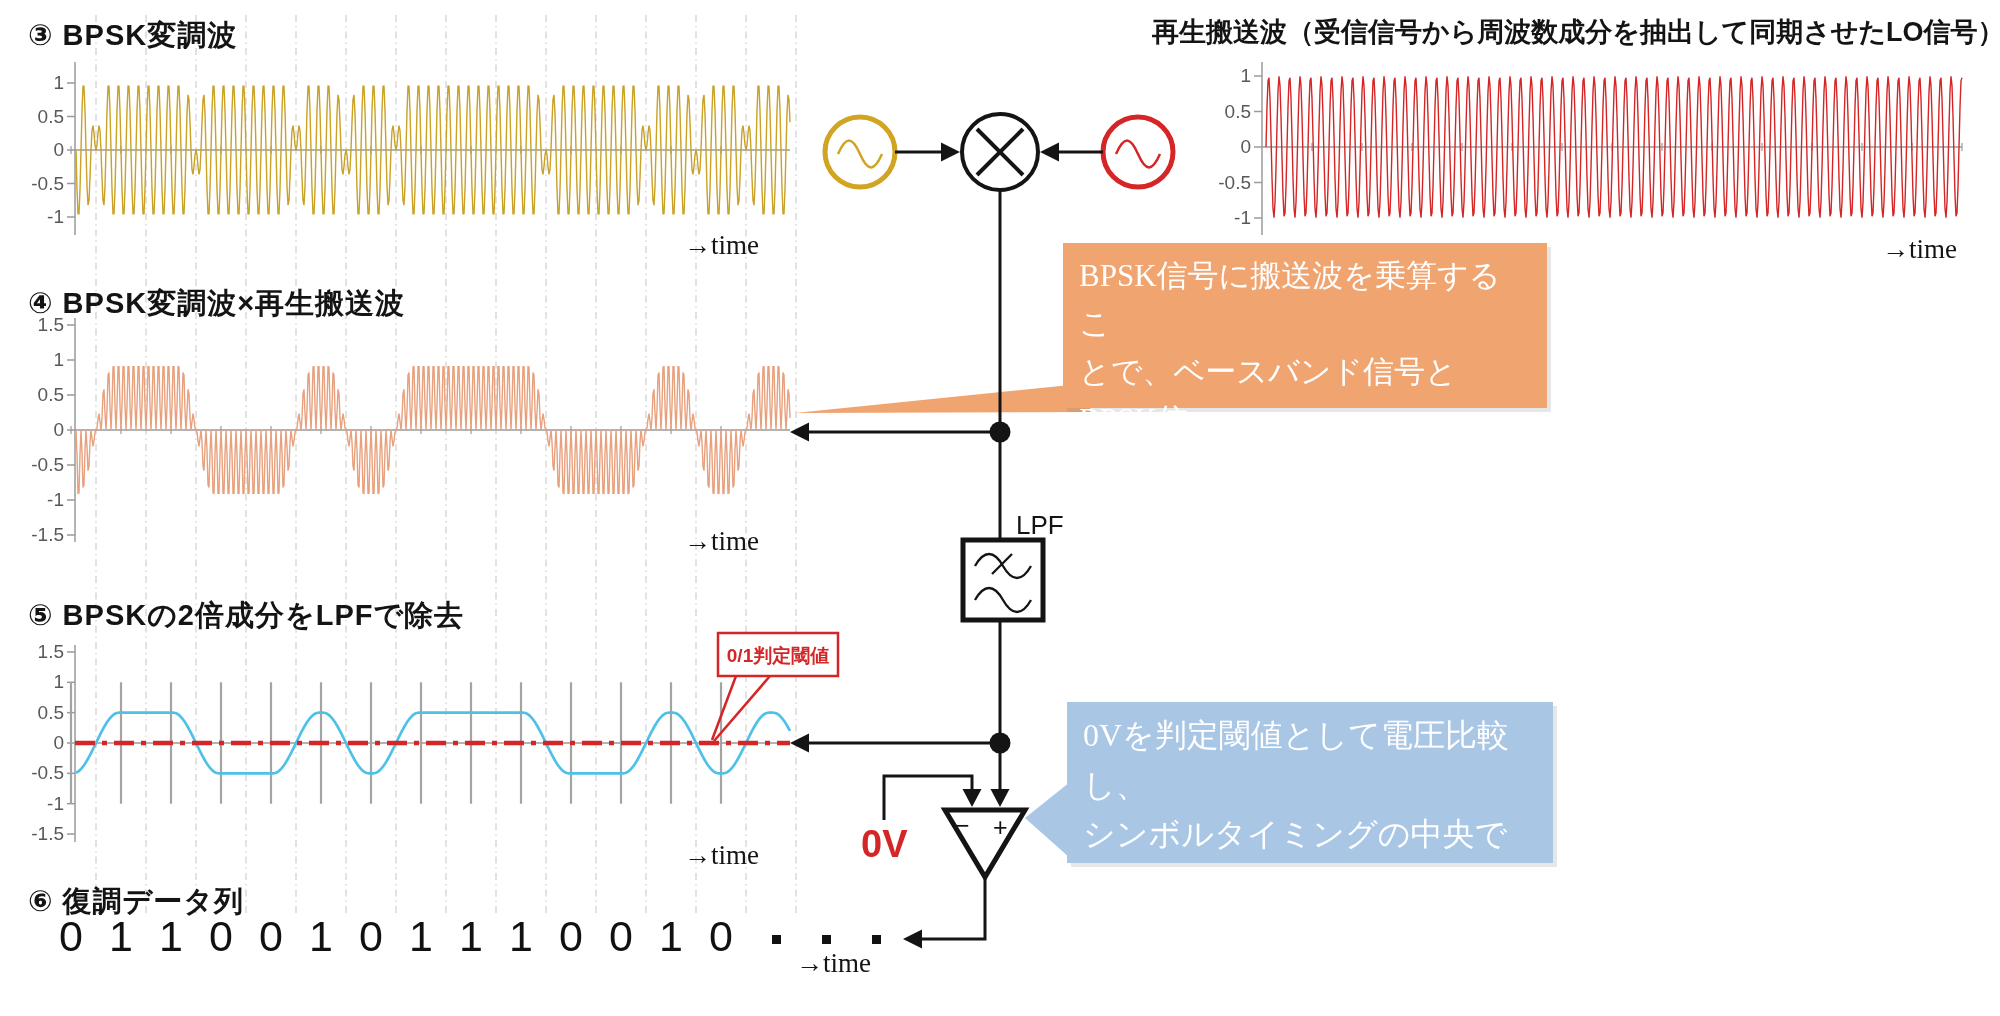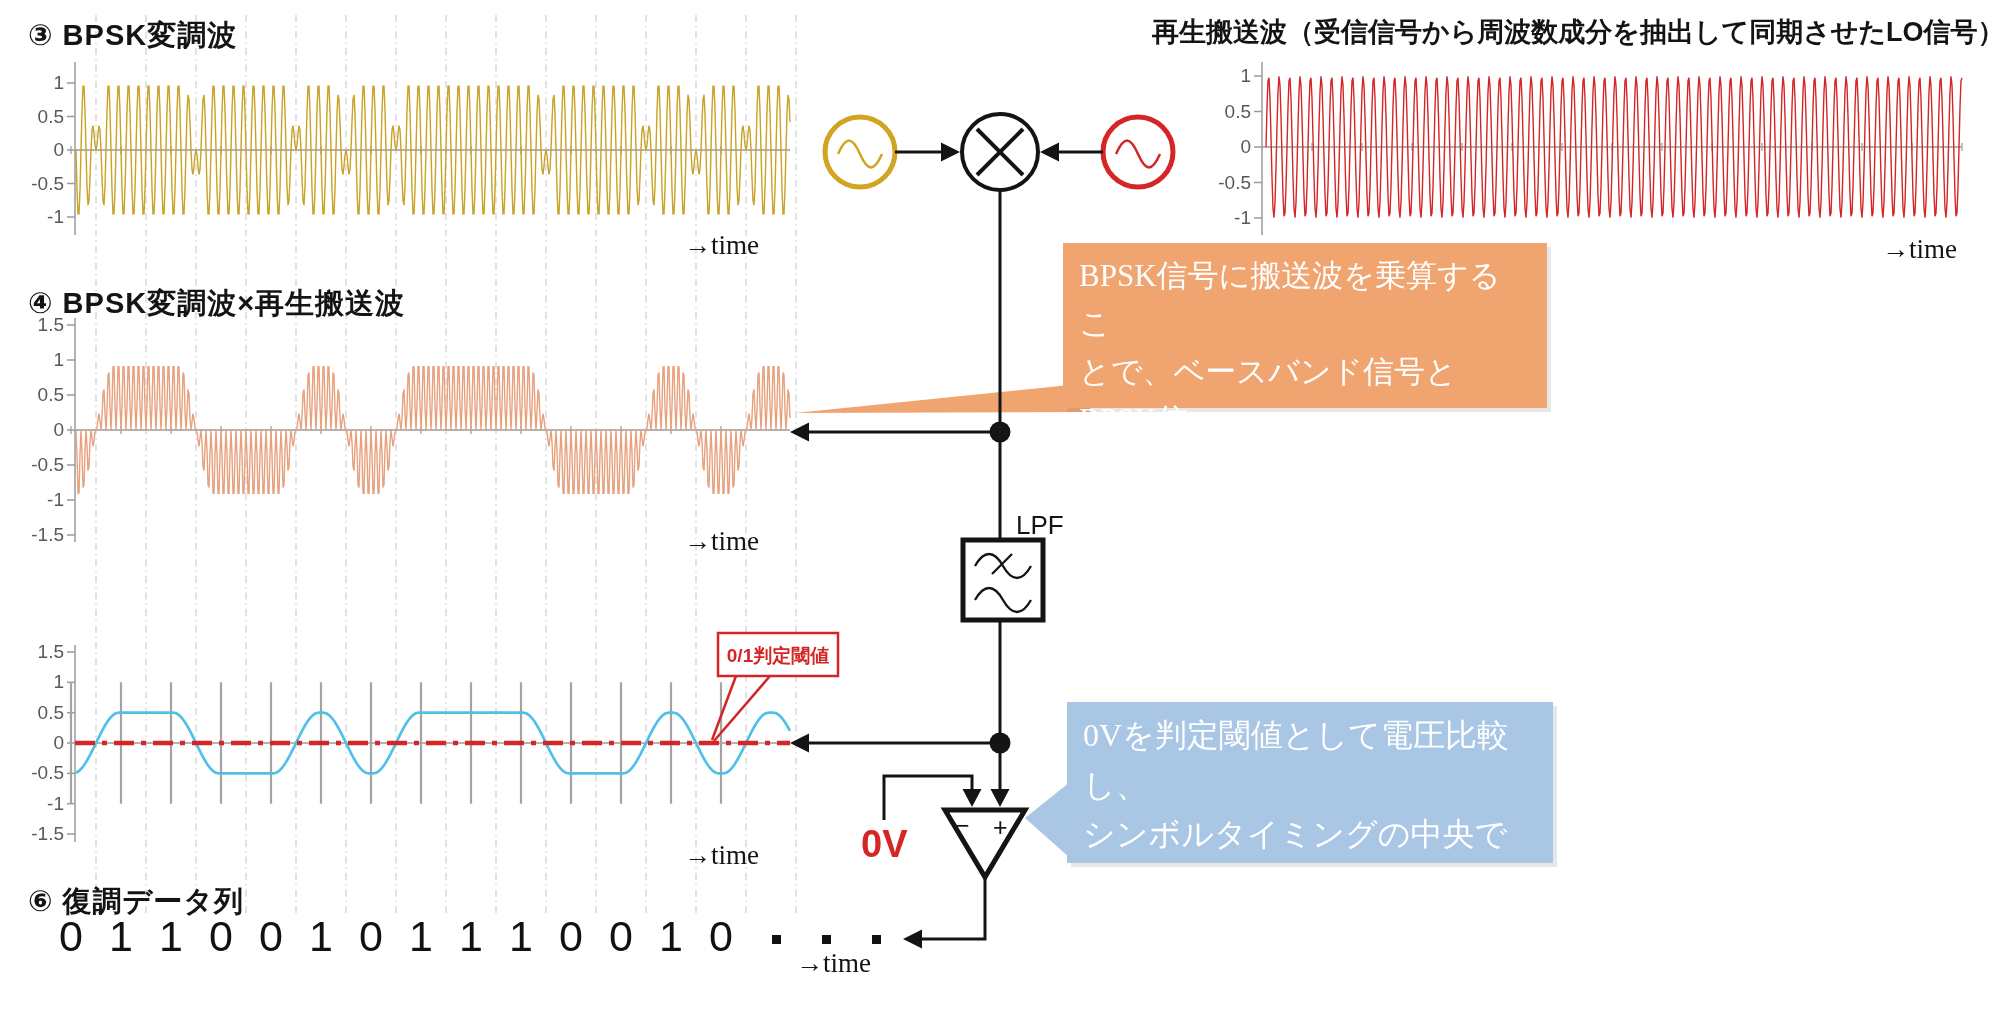--- a/index.html
+++ b/index.html
@@ -207,20 +207,21 @@
       <text x="861" y="857" font-size="38" fill="#D42626" font-weight="700">0V</text>
       <polygon points="945,810 1025,810 985,877" fill="#FFFFFF" stroke="#141414" stroke-width="5"></polygon>
       <text x="955" y="834" font-size="25" fill="#141414">−</text>
       <text x="993" y="836" font-size="25" fill="#141414">+</text>
       <polyline points="985,877 985,939 921,939" fill="none" stroke="#141414" stroke-width="3"></polyline>
       <polygon points="903,939 922,929.5 922,948.5" fill="#141414"></polygon>
     </svg>
 
   <div class="abs layer2 chart-title" style="left:28px;top:284px;">④  BPSK変調波×再生搬送波</div>
   <div class="abs layer2 chart-title" style="left:28px;top:16px;">③  BPSK変調波</div>
+  <div class="abs layer2 chart-title" style="left:28px;top:596px;">⑤  BPSKの2倍成分をLPFで除去</div>
   <div class="abs layer2 chart-title" style="left:28px;top:882px;">⑥  復調データ列</div>
   <div class="abs layer2 carrier-title" style="left:1152px;top:14px;">再生搬送波（受信信号から周波数成分を抽出して同期させたLO信号）</div>
 
   <div class="abs layer2 time-label" style="left:684px;top:230px;">→time</div>
   <div class="abs layer2 time-label" style="left:684px;top:526px;">→time</div>
   <div class="abs layer2 time-label" style="left:684px;top:840px;">→time</div>
   <div class="abs layer2 time-label" style="left:796px;top:948px;">→time</div>
   <div class="abs layer2 time-label" style="left:1882px;top:234px;">→time</div>
 
   <div class="abs layer2 callout orange" id="calloutOrange" style="left: 1063px; top: 243px; width: 484px; height: 165px; background: rgb(240, 164, 112);">BPSK信号に搬送波を乗算するこ

